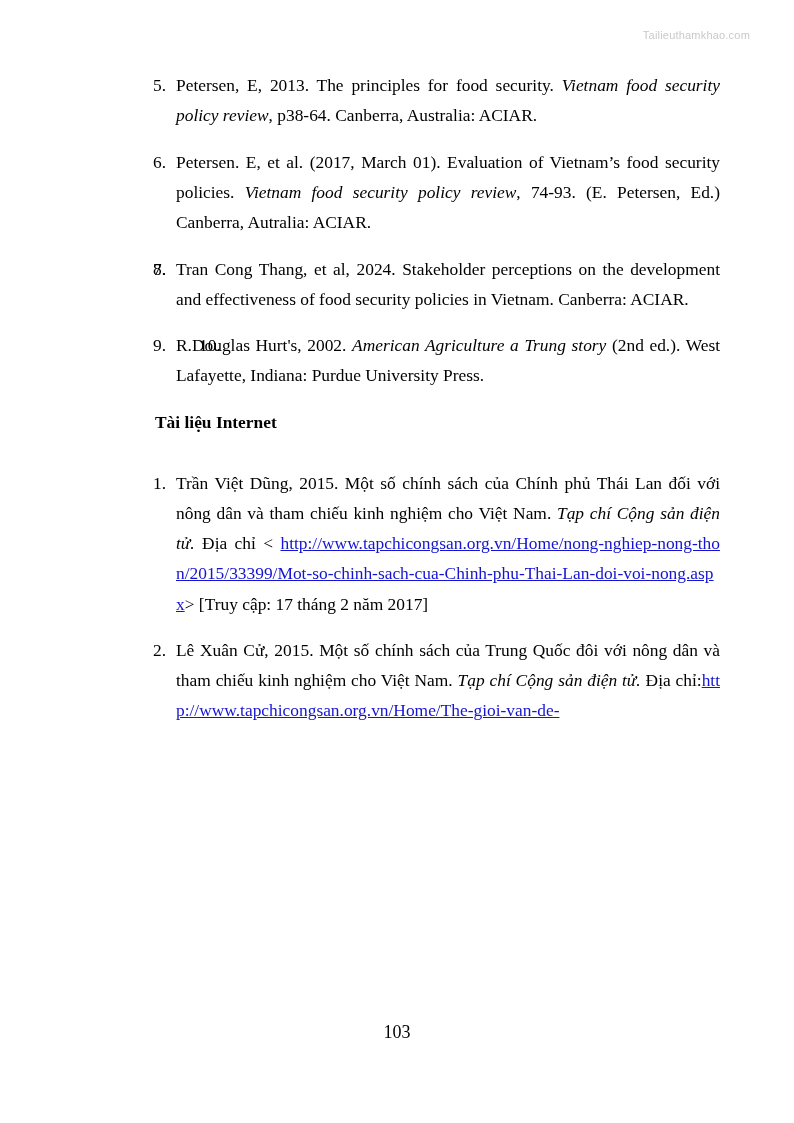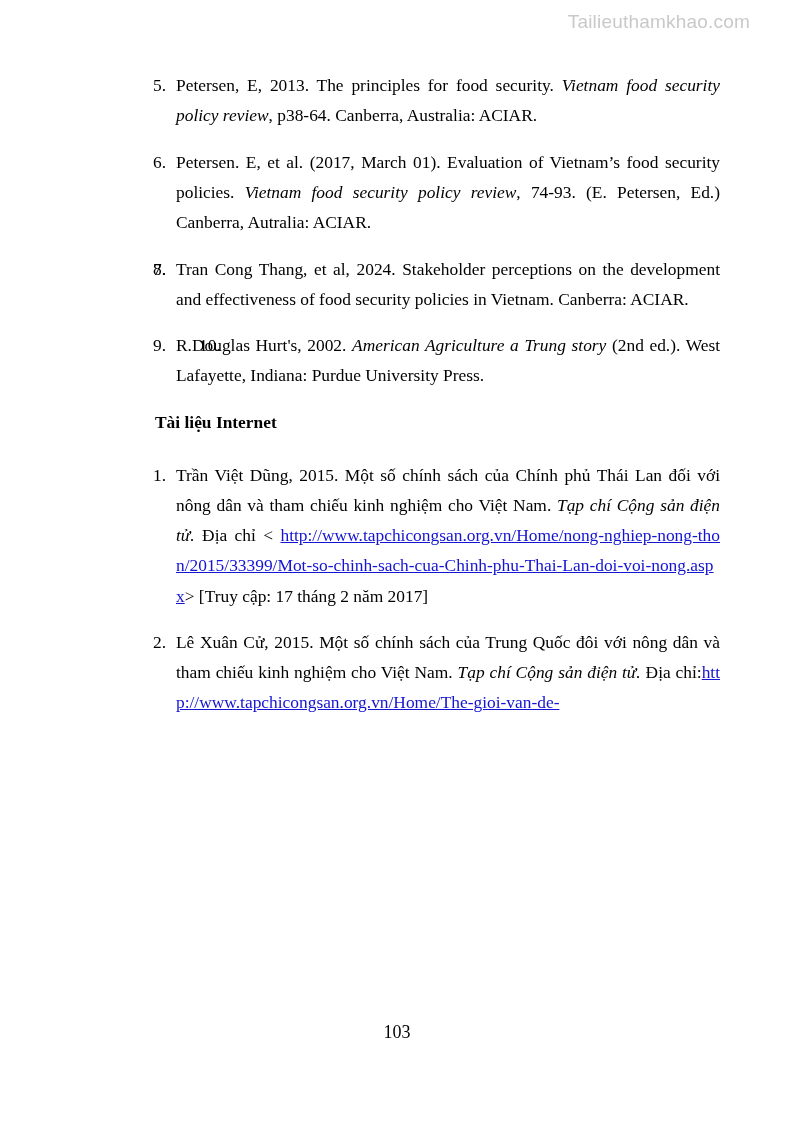--- a/index.html
+++ b/index.html
@@ -11,24 +11,24 @@
     position: relative;
     width: 794px;
     height: 1123px;
     background: #ffffff;
     overflow: hidden;
     font-family: "Liberation Serif", "DejaVu Serif", serif;
     color: #000000;
   }
   .watermark {
     position: absolute;
-    top: 11px;
+    top: 29px;
     right: 44px;
     font-family: "Liberation Sans", "DejaVu Sans", sans-serif;
-    font-size: 19px;
+    font-size: 11px;
     letter-spacing: 0.2px;
     color: #c9c9c9;
     user-select: none;
   }
   .content {
     position: absolute;
     left: 153px;
     top: 70px;
     width: 567px;
   }
@@ -65,21 +65,21 @@
   ol.reflist > li.wide {
     padding-left: 23px;
   }
   .refbody i, .refbody em {
     font-style: italic;
   }
   .section-heading {
     font-size: 17.4px;
     font-weight: bold;
     line-height: 1.73;
-    margin: 0 0 23px 2px;
+    margin: 0 0 31px 2px;
   }
   a.doclink, .doclink {
     color: #1414d2;
     text-decoration: underline;
     word-break: break-all;
   }
   .pagenum {
     position: absolute;
     left: 0;
     right: 0;

